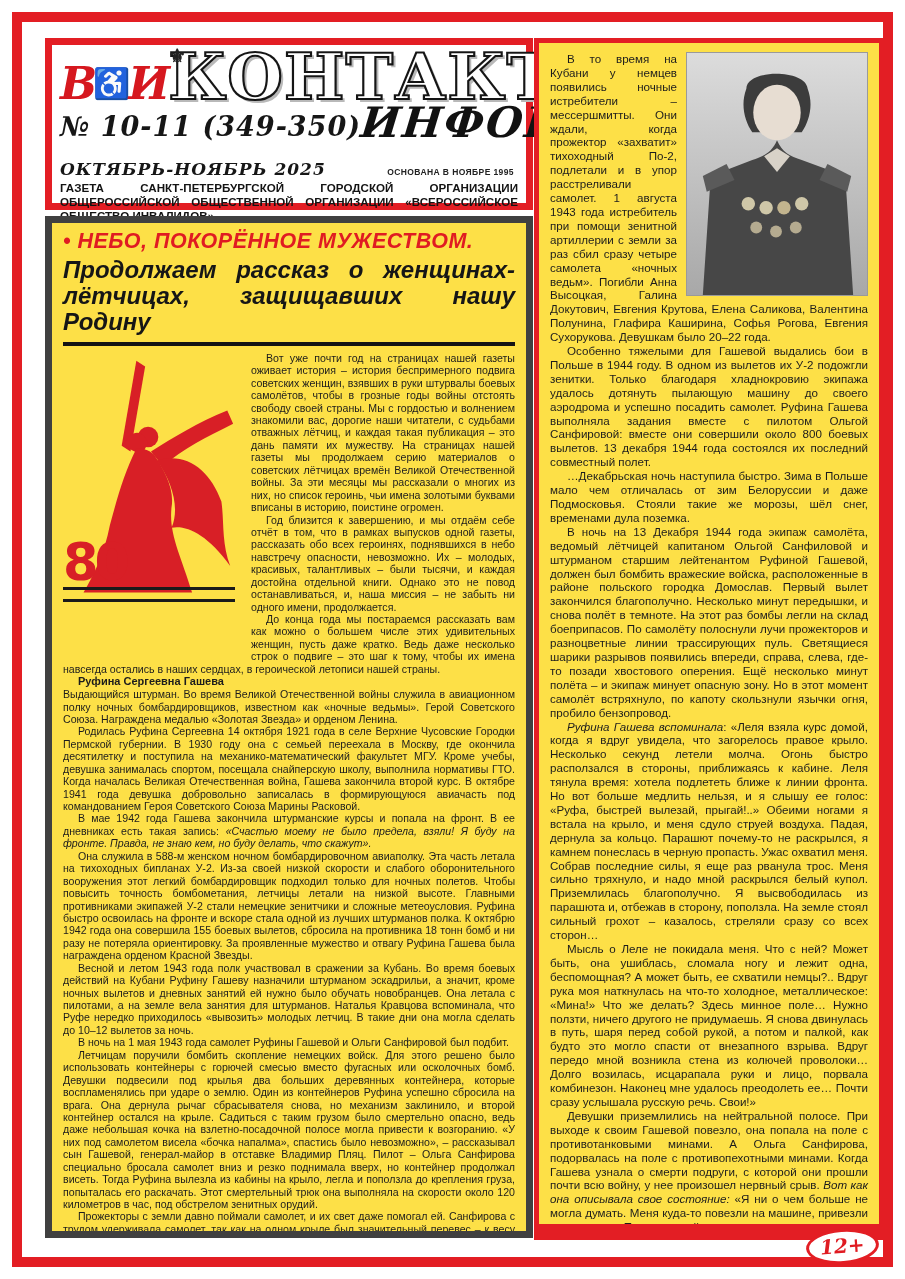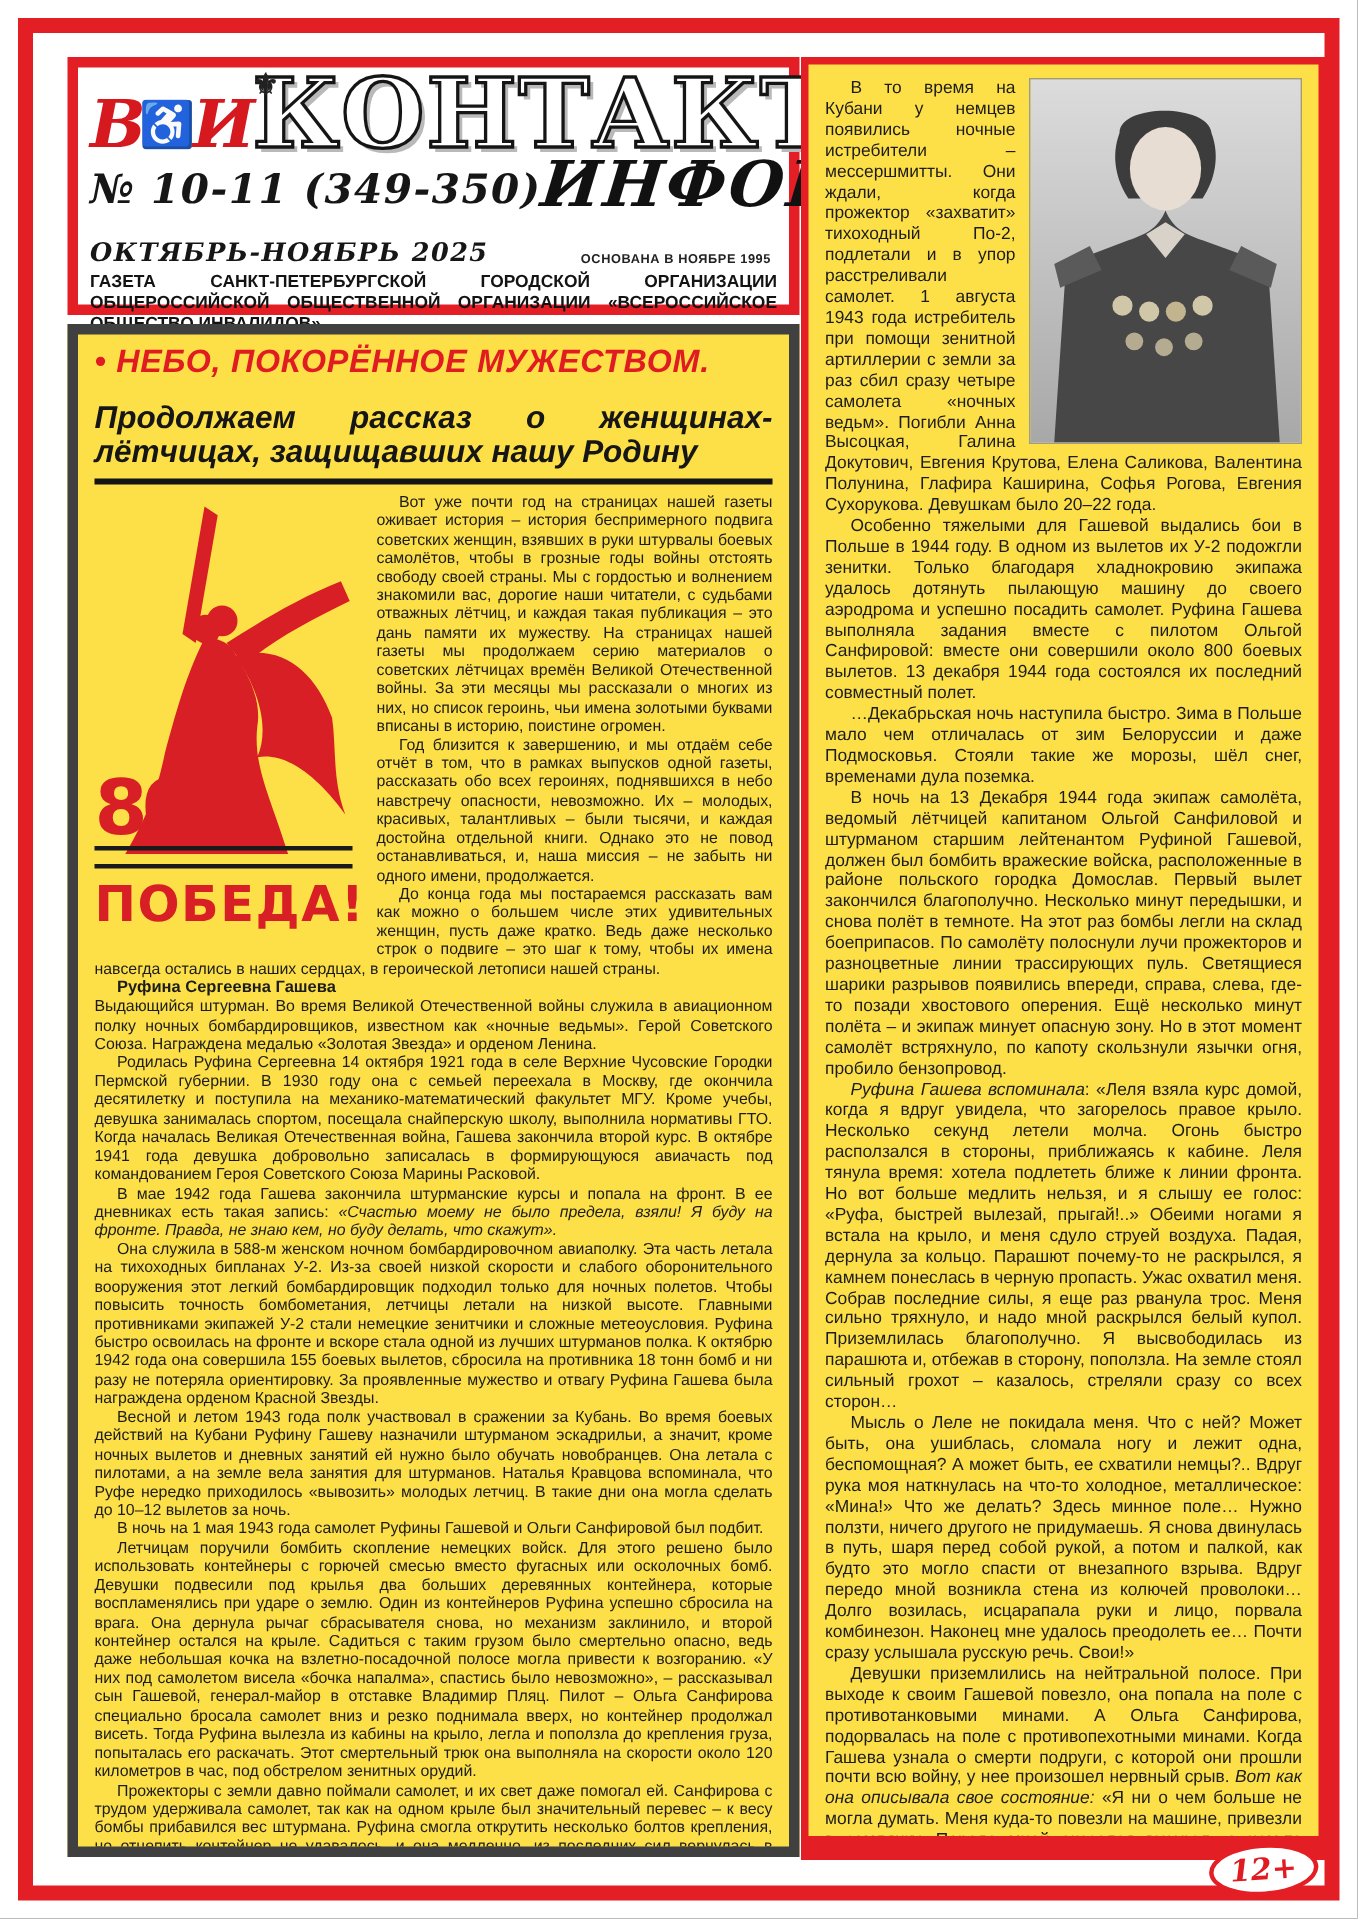--- a/index.html
+++ b/index.html
@@ -30,22 +30,22 @@
               font-size:17px;letter-spacing:1px;color:#161616;}
   .founded{font-size:8.5px;font-weight:bold;letter-spacing:.4px;color:#222;padding:0 4px 2px 0;}
   .subtitle{margin-top:2px;font-size:11.6px;font-weight:bold;line-height:1.22;
             text-align:justify;color:#131313;}
 
   
   .left-box{position:absolute;left:45px;top:216px;width:488px;height:1022px;border:7px solid #404040;
             box-sizing:border-box;padding:7px 11px 6px;overflow:hidden;z-index:2;background:#fde047;}
   .headline{color:#e01b22;font-weight:bold;font-style:italic;font-size:21.5px;
             letter-spacing:.5px;transform-origin:left;line-height:1.1;}
-  .subheadline{color:#161616;font-weight:bold;font-style:italic;font-size:21px;
-               margin-top:13px;text-align:justify;line-height:1.1;}
+  .subheadline{color:#161616;font-weight:bold;font-style:italic;font-size:24px;
+               margin-top:3px;text-align:justify;line-height:1.1;}
   .divider{border-top:4px solid #141414;margin:6px 0 6px;}
   .art{font-size:10.6px;line-height:1.175;text-align:justify;}
   .art p{margin:0;text-indent:15px;}
   .art p.noind{text-indent:0;}
   .bio-title{font-weight:bold;font-size:11px;margin:6px 0 0;text-indent:0;}
   .q{font-style:italic;}
 
   
   .monument{float:left;position:relative;width:176px;height:294px;margin:8px 12px 2px 0;}
   .monument svg{position:absolute;top:0;left:0;}
@@ -110,21 +110,20 @@
             <path d="M50,0 L56,4 L46,62 L40,58 Z"></path>
             <circle cx="58" cy="52" r="7"></circle>
             <path d="M42,56 C46,48 54,46 58,56 L54,64 C48,62 44,60 42,56 Z"></path>
             <path d="M60,62 C76,52 92,42 112,34 L116,43 C98,52 82,60 68,72 Z"></path>
             <path d="M50,60 C42,76 38,90 32,112 C28,132 22,144 14,158 L88,158 C80,132 72,118 74,100 C76,88 70,76 62,64 C58,60 54,60 50,60 Z"></path>
             <path d="M64,68 C84,62 100,74 108,96 C110,110 108,124 114,140 C98,118 84,112 74,114 C80,100 74,82 64,68 Z"></path>
           </g>
         </svg>
         <div class="v-num">80</div>
         <div class="v-rules"></div>
-        <div class="v-label">ПОБЕДА!</div>
       </div>
 
       <p>Вот уже почти год на страницах нашей газеты оживает история – история беспримерного подвига советских женщин, взявших в руки штурвалы боевых самолётов, чтобы в грозные годы войны отстоять свободу своей страны. Мы с гордостью и волнением знакомили вас, дорогие наши читатели, с судьбами отважных лётчиц, и каждая такая публикация – это дань памяти их мужеству. На страницах нашей газеты мы продолжаем серию материалов о советских лётчицах времён Великой Отечественной войны. За эти месяцы мы рассказали о многих из них, но список героинь, чьи имена золотыми буквами вписаны в историю, поистине огромен.</p>
       <p>Год близится к завершению, и мы отдаём себе отчёт в том, что в рамках выпусков одной газеты, рассказать обо всех героинях, поднявшихся в небо навстречу опасности, невозможно. Их – молодых, красивых, талантливых – были тысячи, и каждая достойна отдельной книги. Однако это не повод останавливаться, и, наша миссия – не забыть ни одного имени, продолжается.</p>
       <p>До конца года мы постараемся рассказать вам как можно о большем числе этих удивительных женщин, пусть даже кратко. Ведь даже несколько строк о подвиге – это шаг к тому, чтобы их имена навсегда остались в наших сердцах, в героической летописи нашей страны.</p>
 
       <p class="bio-title">Руфина Сергеевна Гашева</p>
       <p class="noind">Выдающийся штурман. Во время Великой Отечественной войны служила в авиационном полку ночных бомбардировщиков, известном как «ночные ведьмы». Герой Советского Союза. Награждена медалью «Золотая Звезда» и орденом Ленина.</p>
       <p>Родилась Руфина Сергеевна 14 октября 1921 года в селе Верхние Чусовские Городки Пермской губернии. В 1930 году она с семьей переехала в Москву, где окончила десятилетку и поступила на механико-математический факультет МГУ. Кроме учебы, девушка занималась спортом, посещала снайперскую школу, выполнила нормативы ГТО. Когда началась Великая Отечественная война, Гашева закончила второй курс. В октябре 1941 года девушка добровольно записалась в формирующуюся авиачасть под командованием Героя Советского Союза Марины Расковой.</p>
       <p><span>В мае 1942 года Гашева закончила штурманские курсы и попала на фронт. В ее дневниках есть такая запись: </span><span class="q">«Счастью моему не было предела, взяли! Я буду на фронте. Правда, не знаю кем, но буду делать, что скажут».</span></p>

